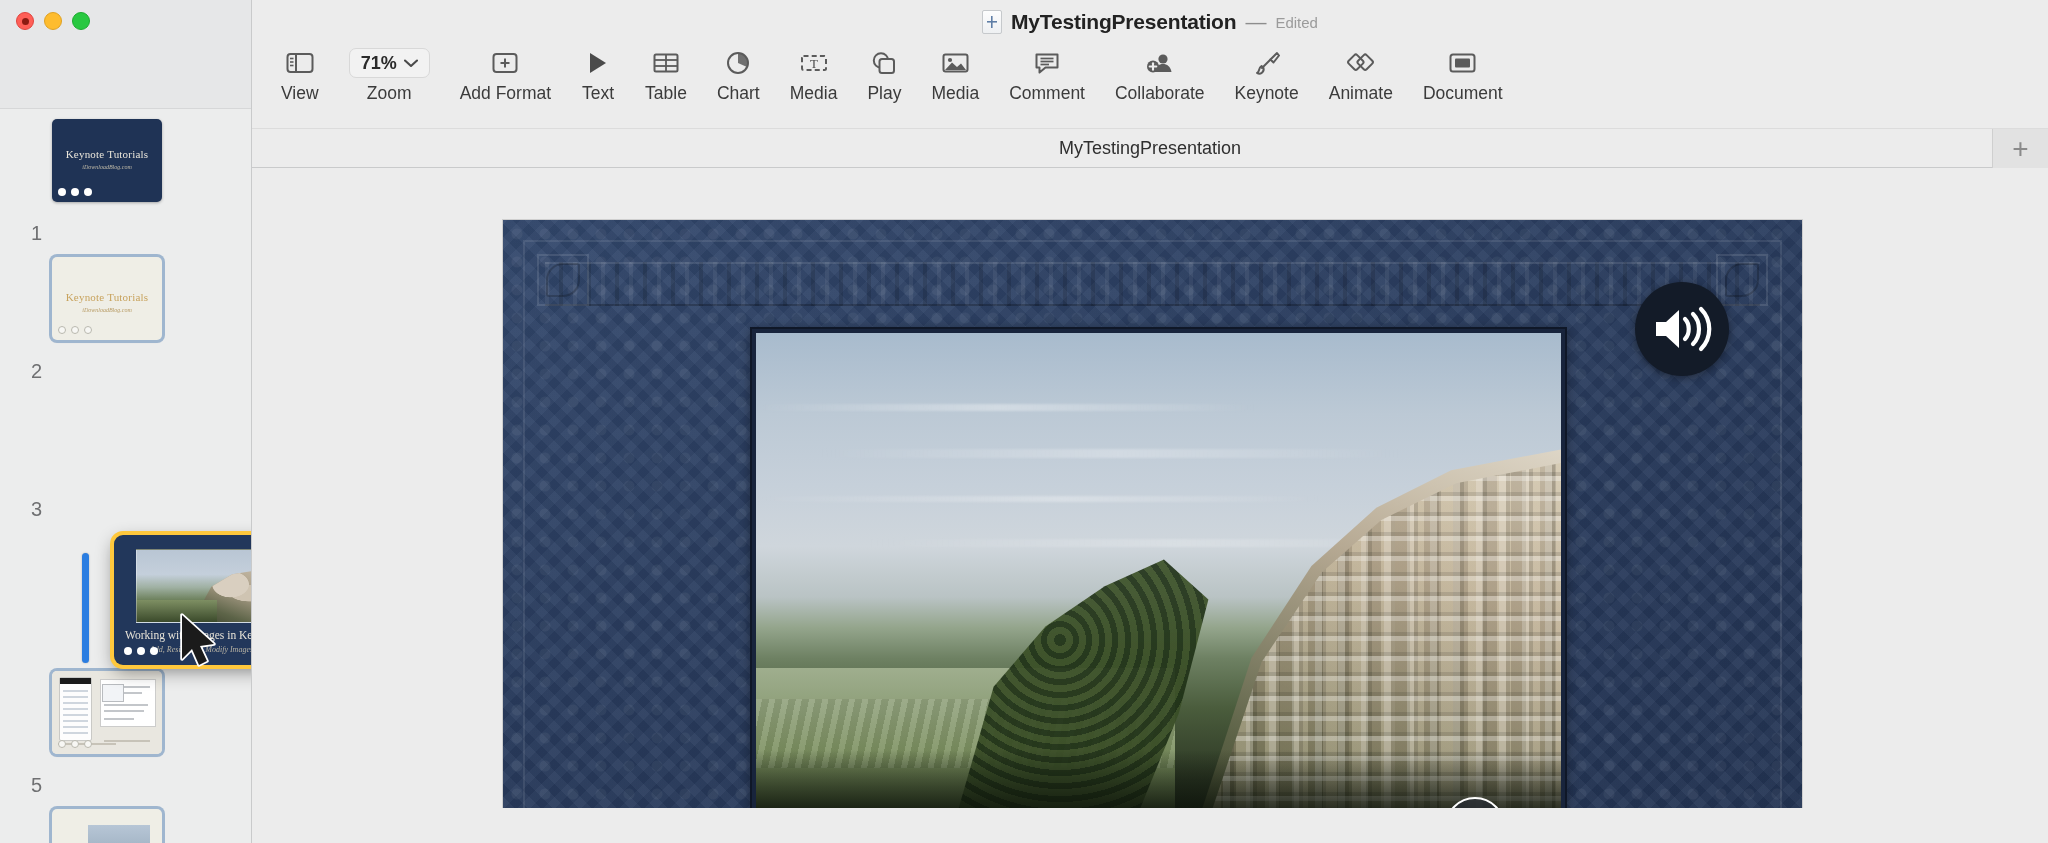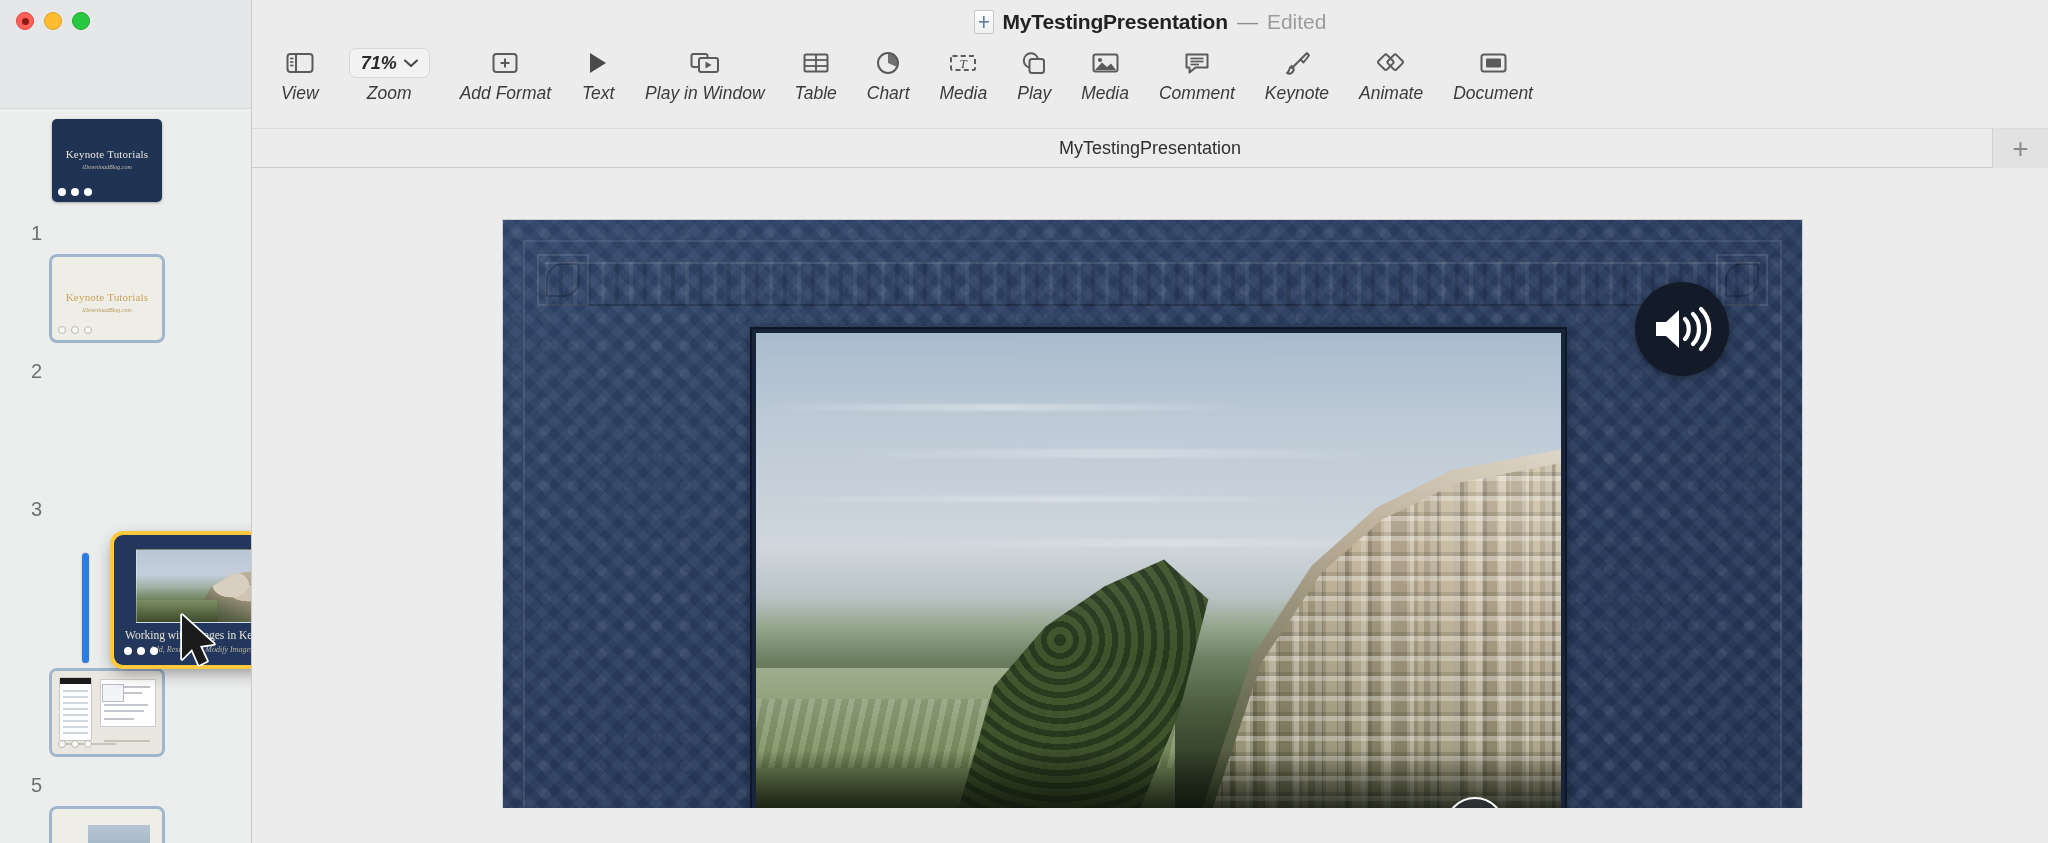--- a/index.html
+++ b/index.html
@@ -164,31 +164,31 @@
     border:1px solid #c6c9cc; border-radius:2px;
   }
   #doc-icon::after{
     content:""; position:absolute; left:3px; top:4px; right:3px; bottom:4px;
     background:
       linear-gradient(#5f7ea6,#5f7ea6) center/10px 1.6px no-repeat,
       linear-gradient(#5f7ea6,#5f7ea6) center/1.6px 12px no-repeat;
   }
   #doc-title { font-size:21px; font-weight:bold; color:#222; letter-spacing:-.2px; }
   #doc-dash { font-size:21px; color:#8d8d8d; margin:0 9px; }
-  #doc-state { font-size:21px; color:#9b9b9b; }
+  #doc-state { font-size:15px; color:#9b9b9b; }
 
   #toolbar {
     position:relative; height:84px;
     background:#ececec;
     display:flex; align-items:flex-start;
     padding-left:14px;
   }
   .tb-item {
     display:flex; flex-direction:column; align-items:center;
-    min-width:64px; padding:0 15px; cursor:default;font-style:italic;
+    min-width:64px; padding:0 15px; cursor:default;
   }
   .tb-icon {
     height:38px; display:flex; align-items:center; justify-content:center;
     color:#5b5b5b;
   }
   .tb-label { font-size:17.5px; color:#3b3b3b; margin-top:1px; white-space:nowrap; }
   .zoom-pill {
     display:flex; align-items:center; gap:7px;
     height:30px; padding:0 11px;
     border:1px solid #d8d8d8; border-radius:7px;
@@ -502,30 +502,20 @@
       <div class="tb-item">
         <div class="tb-icon">
           <svg width="22" height="24" viewBox="0 0 22 24">
               <path d="M3 2 L19 12 L3 22 Z" fill="#4a4a4a"></path>
             </svg>
         </div>
         <span class="tb-label">Text</span>
       </div>
 
 
-      <div class="tb-item">
-        <div class="tb-icon">
-          <svg width="30" height="24" viewBox="0 0 30 24">
-              <rect x="1.5" y="3" width="16" height="13" rx="2" fill="none" stroke="#5b5b5b" stroke-width="2"></rect>
-              <rect x="9" y="7" width="19" height="14" rx="2" fill="#ececec" stroke="#5b5b5b" stroke-width="2"></rect>
-              <path d="M15.5 10.5 L21.5 14 L15.5 17.5 Z" fill="#5b5b5b"></path>
-            </svg>
-        </div>
-        <span class="tb-label">Play in Window</span>
-      </div>
 
       <div class="tb-item">
         <div class="tb-icon">
           <svg width="26" height="22" viewBox="0 0 26 22">
               <rect x="1.5" y="2.5" width="23" height="17" rx="1.5" fill="none" stroke="#5b5b5b" stroke-width="2"></rect>
               <line x1="1.5" y1="8" x2="24.5" y2="8" stroke="#5b5b5b" stroke-width="1.8"></line>
               <line x1="1.5" y1="14" x2="24.5" y2="14" stroke="#5b5b5b" stroke-width="1.8"></line>
               <line x1="13" y1="2.5" x2="13" y2="19.5" stroke="#5b5b5b" stroke-width="1.8"></line>
             </svg>
         </div>
@@ -578,20 +568,32 @@
           <svg width="26" height="24" viewBox="0 0 26 24">
               <path d="M2.5 3.5 h21 v13 h-12 l-6 5 v-5 h-3 Z" fill="none" stroke="#5b5b5b" stroke-width="2" stroke-linejoin="round"></path>
               <line x1="6.5" y1="7.5" x2="19.5" y2="7.5" stroke="#5b5b5b" stroke-width="1.7"></line>
               <line x1="6.5" y1="10.5" x2="19.5" y2="10.5" stroke="#5b5b5b" stroke-width="1.7"></line>
               <line x1="6.5" y1="13.5" x2="15" y2="13.5" stroke="#5b5b5b" stroke-width="1.7"></line>
             </svg>
         </div>
         <span class="tb-label">Comment</span>
       </div>
 
+      <div class="tb-item">
+        <div class="tb-icon">
+          <svg width="28" height="24" viewBox="0 0 28 24">
+              <circle cx="17" cy="8" r="4.6" fill="#5b5b5b"></circle>
+              <path d="M8.5 21 C9.5 15.5 13 13 17 13 C21 13 24.5 15.5 25.5 21 Z" fill="#5b5b5b"></path>
+              <circle cx="7" cy="15.5" r="6" fill="#5b5b5b"></circle>
+              <line x1="7" y1="12.2" x2="7" y2="18.8" stroke="#ececec" stroke-width="2.1" stroke-linecap="round"></line>
+              <line x1="3.7" y1="15.5" x2="10.3" y2="15.5" stroke="#ececec" stroke-width="2.1" stroke-linecap="round"></line>
+            </svg>
+        </div>
+        <span class="tb-label">Collaborate</span>
+      </div>
 
       <div class="tb-item">
         <div class="tb-icon">
           <svg width="26" height="26" viewBox="0 0 26 26">
               <path d="M23 3 L16.5 9.5 L19.5 12.5 L25 5.5 Z" fill="none" stroke="#5b5b5b" stroke-width="2" stroke-linejoin="round"></path>
               <path d="M16.5 9.5 L8 18" fill="none" stroke="#5b5b5b" stroke-width="2" stroke-linecap="round"></path>
               <path d="M7.5 16 C4 18 6 22 3 23 C6.5 25 10.5 22 9.5 18 Z" fill="none" stroke="#5b5b5b" stroke-width="2" stroke-linejoin="round"></path>
             </svg>
         </div>
         <span class="tb-label">Keynote</span>

